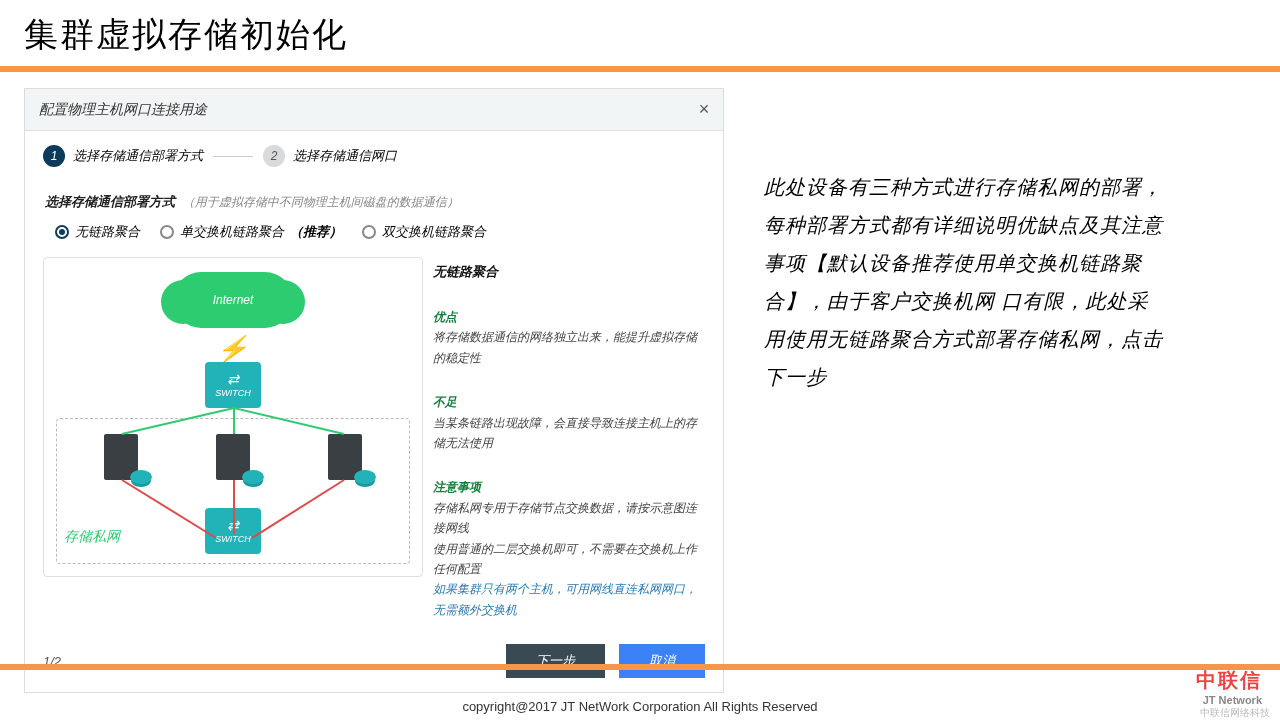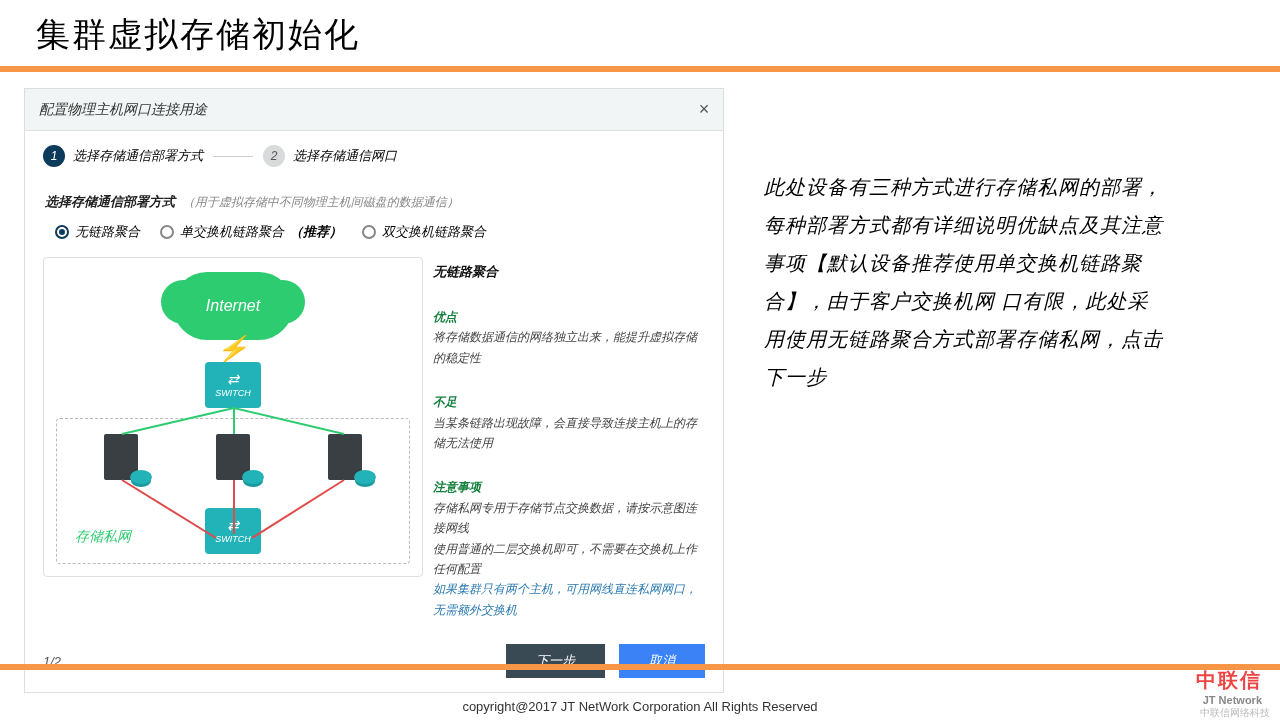--- a/index.html
+++ b/index.html
@@ -1,18 +1,18 @@
 <!DOCTYPE html>
 <html><head>
 <meta charset="utf-8">
 <style>
   * { box-sizing: border-box; margin: 0; padding: 0; }
   body { width: 1280px; height: 720px; font-family: "Microsoft YaHei", sans-serif; background: #fff; position: relative; overflow: hidden; }
 
-  .page-title { font-size: 34px; padding: 12px 0 8px 24px; letter-spacing: 2px; margin-left: 12px; }
+  .page-title { font-size: 34px; padding: 12px 0 8px 24px; letter-spacing: 2px; }
   .orange-bar { height: 6px; background: #f79646; margin: 0 0 16px 0; }
   .orange-bar.bottom { margin: 8px 0 4px 0; }
 
   .content-row { display: flex; gap: 40px; padding: 0 24px; font-style: italic; }
 
   .screenshot-app { width: 700px; background: #fff; border: 1px solid #ddd; }
   .app-header { display: flex; align-items: center; justify-content: space-between; padding: 10px 14px; background: #f2f5f5; border-bottom: 1px solid #e0e0e0; }
   .app-header-title { font-size: 14px; color: #333; }
   .close-x { font-size: 18px; color: #555; cursor: pointer; }
 
@@ -29,35 +29,35 @@
   .radios { display: flex; gap: 20px; padding: 4px 20px 10px 30px; font-size: 13px; }
   .radio-item { display: flex; align-items: center; gap: 6px; cursor: pointer; }
   .radio-dot { width: 14px; height: 14px; border: 2px solid #888; border-radius: 50%; display: flex; align-items: center; justify-content: center; }
   .radio-dot.sel { border-color: #0b3a5a; }
   .radio-dot.sel::after { content: ""; width: 6px; height: 6px; background: #0b3a5a; border-radius: 50%; }
   .radio-rec { font-weight: 600; }
 
   .panel-body { display: flex; gap: 10px; padding: 6px 18px 14px; }
 
   .diagram-box { flex: 0 0 380px; height: 320px; border: 1px solid #e0e0e0; border-radius: 4px; position: relative; background: #fff; }
-  .cloud { position: absolute; top: 14px; left: 50%; transform: translateX(-50%); width: 120px; height: 68px; background: #2ecc71; border-radius: 36px; color: #fff; display: flex; align-items: center; justify-content: center; font-size: 16px; }
+  .cloud { position: absolute; top: 14px; left: 50%; transform: translateX(-50%); width: 120px; height: 56px; background: #2ecc71; border-radius: 36px; color: #fff; display: flex; align-items: center; justify-content: center; font-size: 12px; }
   .cloud::before, .cloud::after { content: ""; position: absolute; background: #2ecc71; border-radius: 50%; }
   .cloud::before { width: 44px; height: 44px; left: -12px; top: 8px; }
   .cloud::after  { width: 44px; height: 44px; right: -12px; top: 8px; }
   .bolt { position: absolute; top: 76px; left: 50%; transform: translateX(-50%); color: #2ecc71; font-size: 26px; }
   .swbox { position: absolute; width: 56px; height: 46px; background: #22b3b8; border-radius: 4px; display: flex; flex-direction: column; align-items: center; justify-content: center; color: #fff; font-size: 9px; gap: 2px; }
   .swbox .arrows { font-size: 14px; line-height: 1; }
   .sw-top { top: 104px; left: 50%; transform: translateX(-50%); }
   .sw-bot { bottom: 22px; left: 50%; transform: translateX(-50%); }
   .server { position: absolute; width: 34px; height: 46px; background: #3a3f44; border-radius: 2px; }
   .server::after { content: ""; position: absolute; right: -14px; bottom: -4px; width: 22px; height: 14px; border-radius: 50%; background: #22b3b8; box-shadow: 0 4px 0 -1px #1a9a9f; }
   .srv-a { top: 176px; left: 60px; }
   .srv-b { top: 176px; left: 172px; }
   .srv-c { top: 176px; left: 284px; }
-  .priv-label { position: absolute; bottom: 30px; left: 31px; color: #2ecc71; font-size: 14px; }
+  .priv-label { position: absolute; bottom: 30px; left: 20px; color: #2ecc71; font-size: 14px; }
   .dash-frame { position: absolute; border: 1px dashed #bbb; border-radius: 4px; left: 12px; right: 12px; top: 160px; bottom: 12px; }
 
   .desc-col { flex: 1; font-size: 12px; color: #444; line-height: 1.7; }
   .desc-col h4 { font-size: 13px; color: #111; margin: 4px 0 2px; }
   .desc-col .small-h { font-weight: 700; color: #15803d; margin-top: 24px; }
   .desc-col .link { color: #2a7ab0; }
 
   .panel-footer { display: flex; align-items: center; justify-content: space-between; padding: 10px 18px 14px; }
   .pager { font-size: 13px; color: #555; }
   .btns { display: flex; gap: 14px; }

